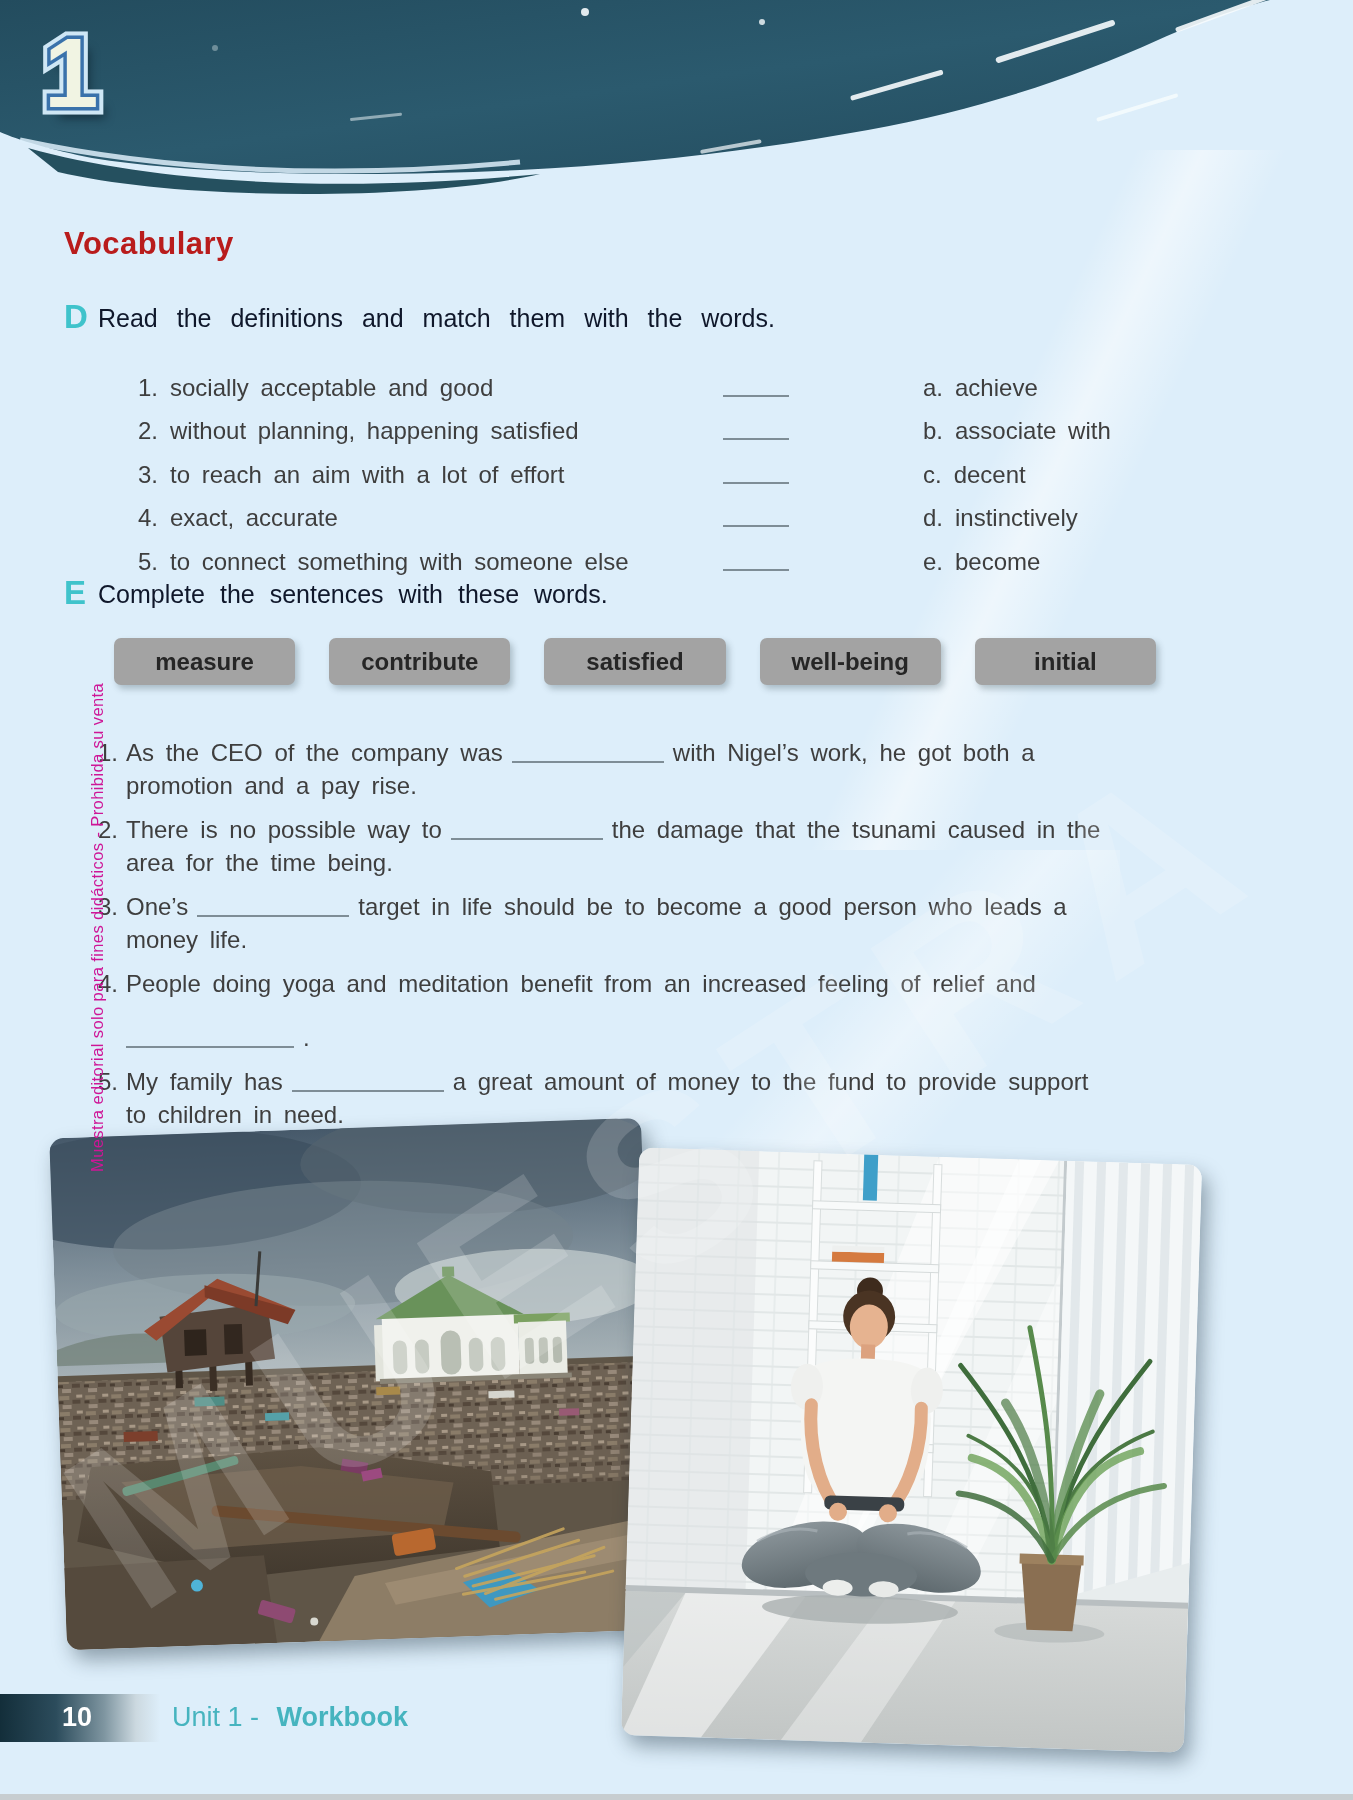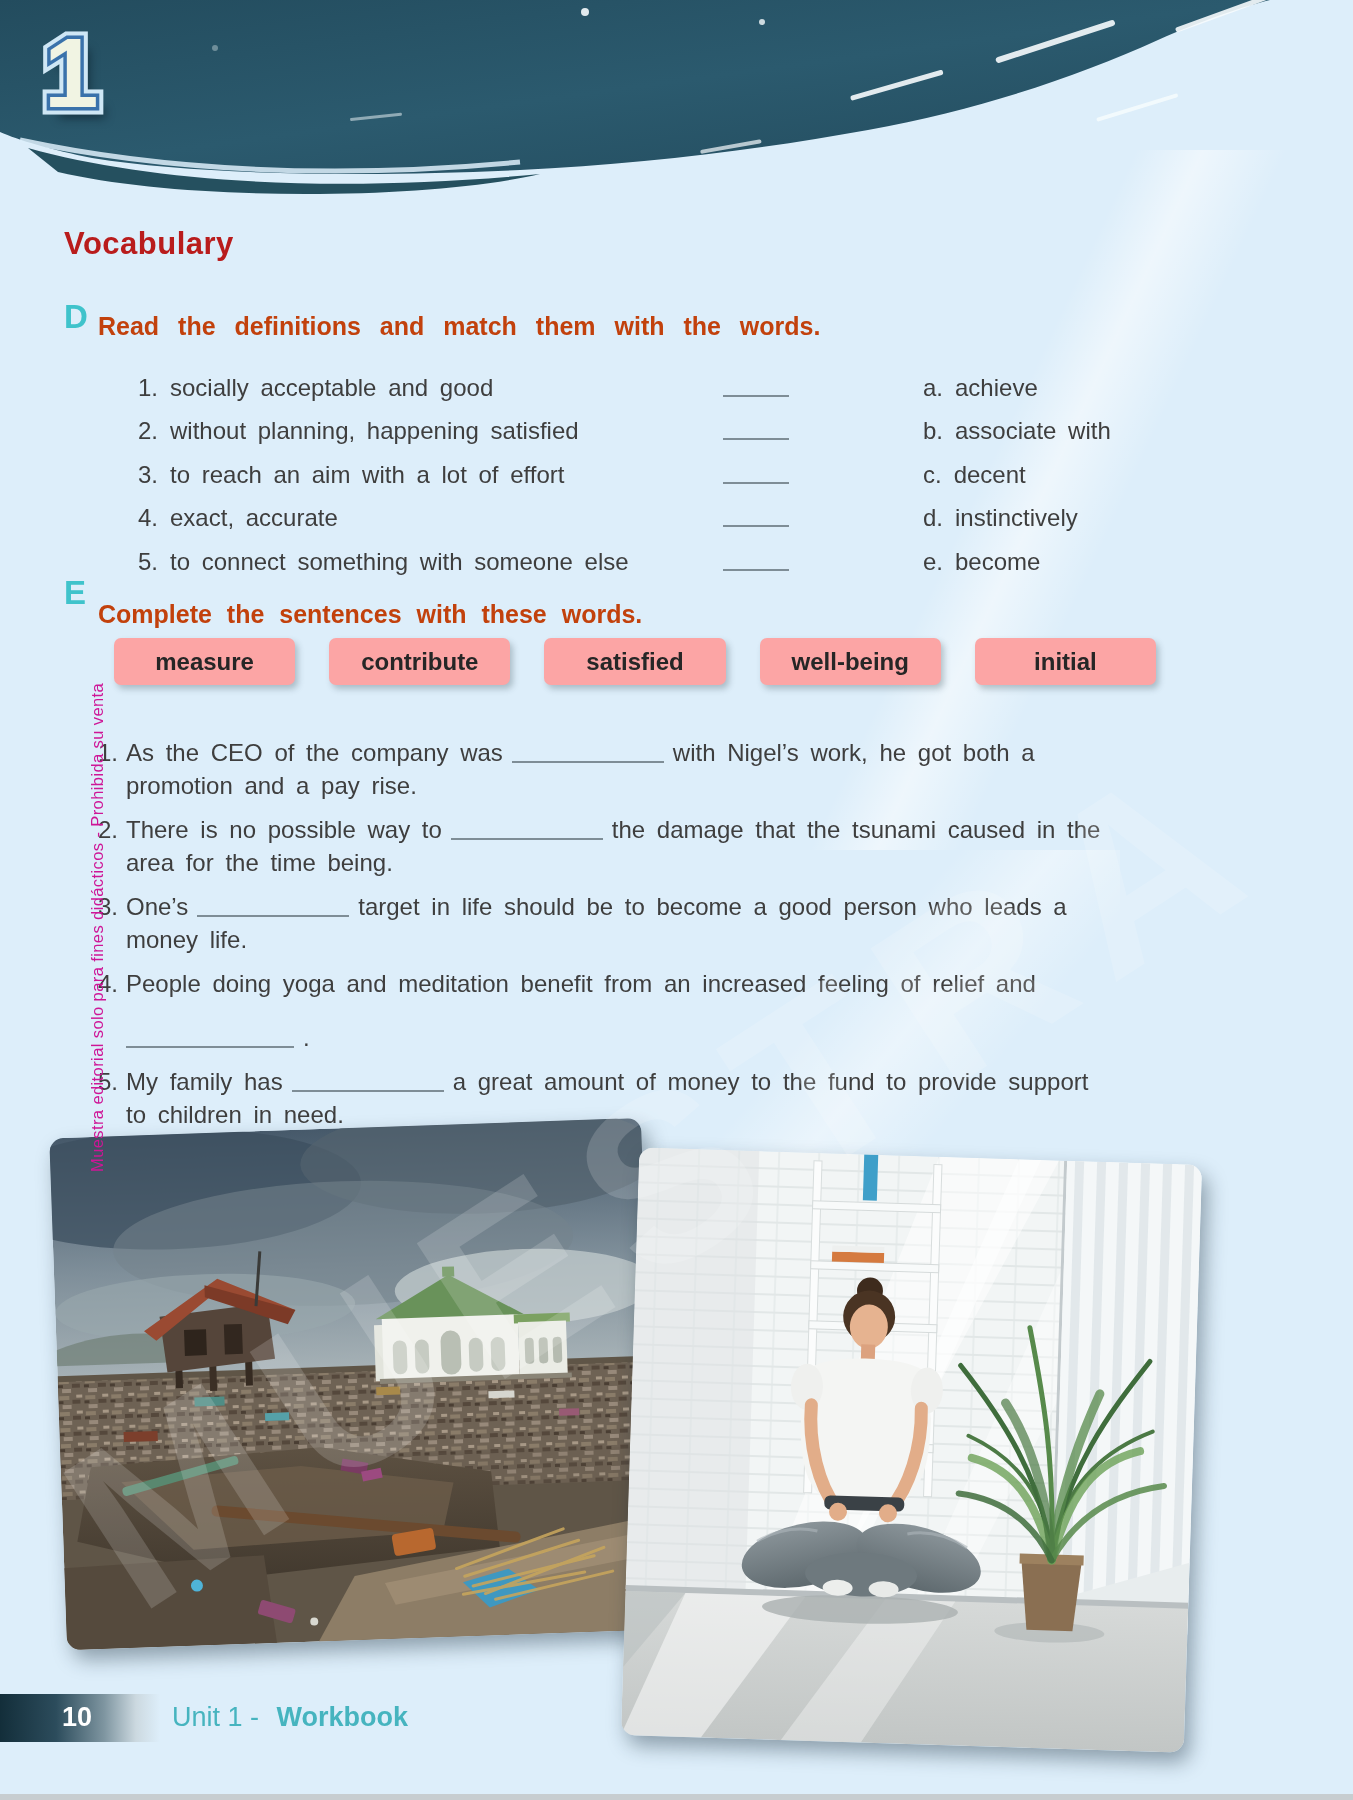--- a/index.html
+++ b/index.html
@@ -24,31 +24,31 @@
   .b-fill{ color:#f1f4e3; }
   .header-titles{ position:absolute; left:120px; top:48px; display:flex; align-items:baseline; }
   .title-bold{ font-size:63px; font-weight:700; letter-spacing:2px; color:#eef3df; }
   .title-light{ font-size:50px; font-weight:400; letter-spacing:1px; color:#e9f0da; margin-left:20px; }
   
   .vocab-title{ position:absolute; left:64px; top:226px; font-size:31px; font-weight:700;
     color:#b91c1c; letter-spacing:.5px; z-index:2; }
   .sec-letter{ position:absolute; font-size:33px; font-weight:700; color:#3fc3cb; z-index:2; }
   .sec-letter-d{ left:64px; top:298px; }
   .sec-letter-e{ left:64px; top:574px; }
-  .sec-instr{ position:absolute; font-size:25px; font-weight:700; color:#c2410c; z-index:2;margin-top:8px; }
+  .sec-instr{ position:absolute; font-size:25px; font-weight:400; color:#0f172a; z-index:2; }
   .instr-d{ left:98px; top:304px; word-spacing:12px; }
-  .instr-e{ left:98px; top:592px; word-spacing:8px;text-align:right; }
+  .instr-e{ left:98px; top:580px; word-spacing:8px;text-align:right; }
   .d-rows{ position:absolute; left:98px; top:358px; width:1130px; z-index:2;margin-left:40px; }
   .d-row{ display:flex; align-items:flex-end; height:43.5px; font-size:24px; color:#3e3e3e; word-spacing:5px; }
   .d-def{ width:585px; } .d-num{ margin-right:12px; }
   .d-blank{ width:66px; height:32px; border-bottom:2px solid #7e8d96; margin-bottom:5px; }
   .d-word{ margin-left:134px; }
   
   .word-boxes{ position:absolute; left:114px; top:638px; width:1042px; display:flex; gap:34px; z-index:2; }
-  .word-box{ flex:1; height:47px; line-height:47px; text-align:center; background:#fca5a5;
+  .word-box{ flex:1; height:47px; line-height:47px; text-align:center; background:#a3a3a3;
     border-radius:7px; font-size:24px; font-weight:700; color:#262626;
     box-shadow:3px 4px 6px rgba(40,60,70,.28); }
   
   .sentences{ position:absolute; left:98px; top:736px; width:1125px; z-index:2;
     font-size:24px; color:#3e3e3e; word-spacing:5px; }
   .sent{ position:relative; padding-left:28px; margin-bottom:11px; }
   .sent-num{ position:absolute; left:0; top:0; line-height:33px; }
   .line{ line-height:33px; }
   .blank{ display:inline-block; width:152px; height:24px; border-bottom:2px solid #7e8d96;
     vertical-align:baseline; margin:0 9px -2px 9px; }

